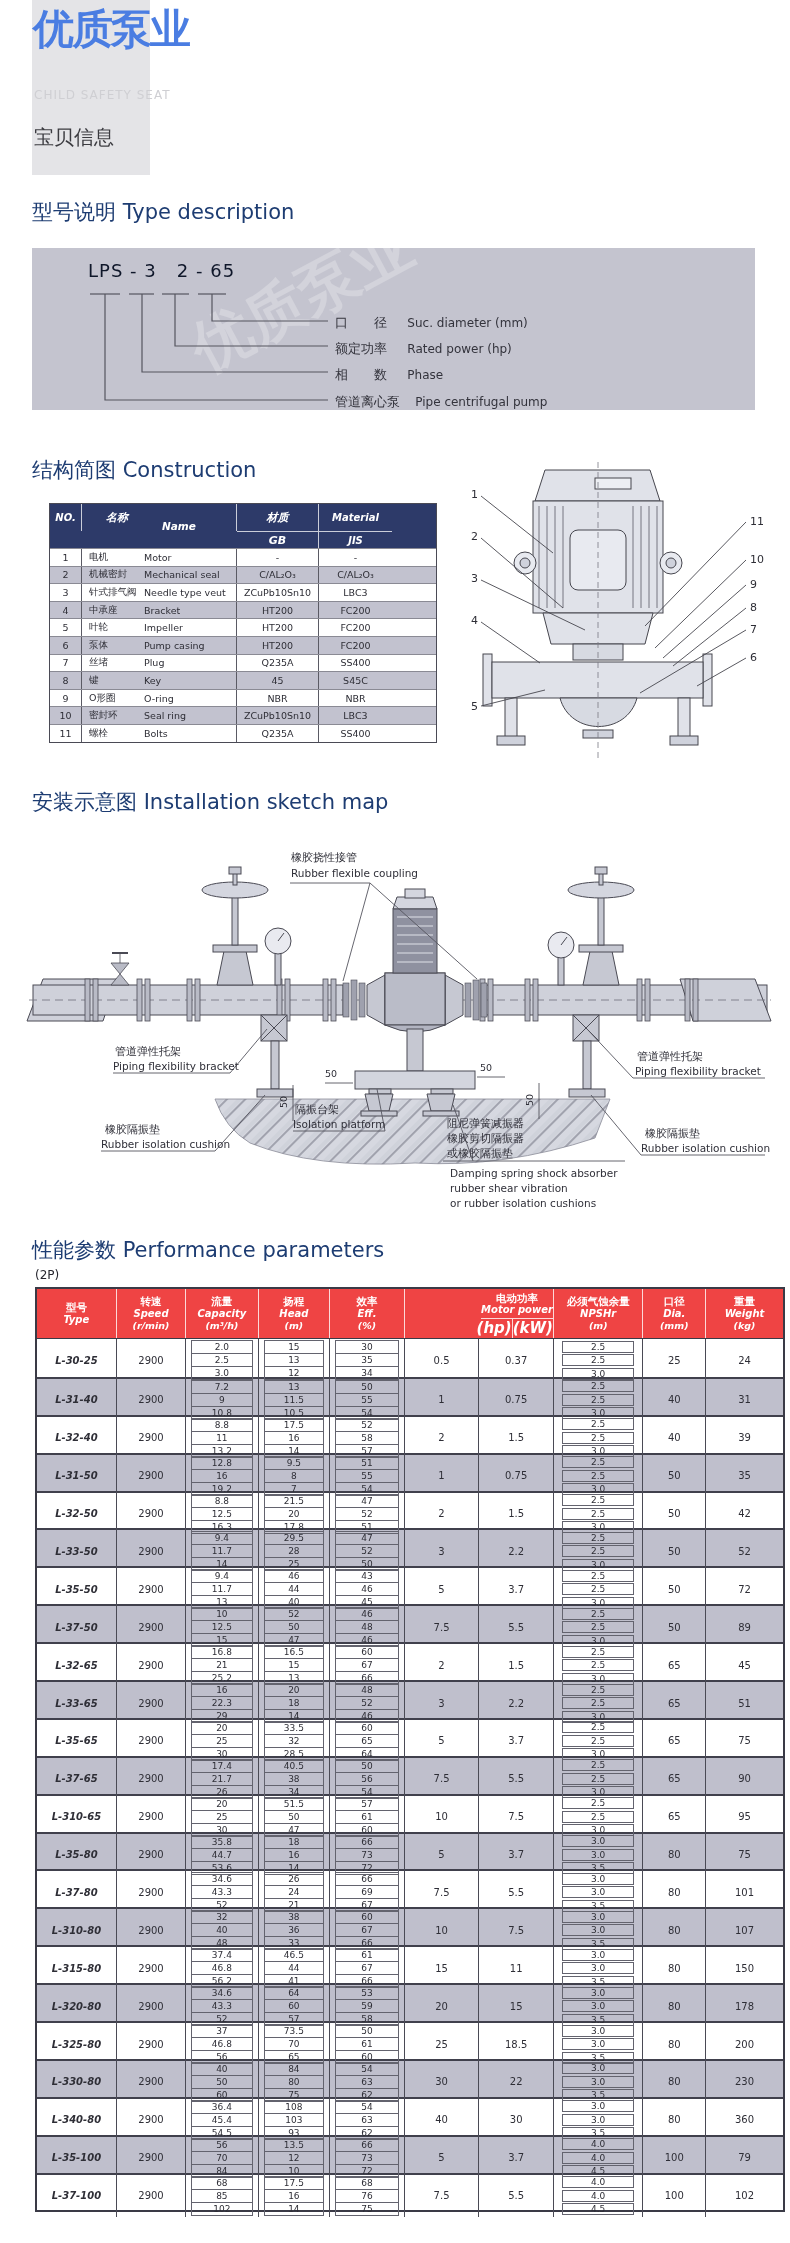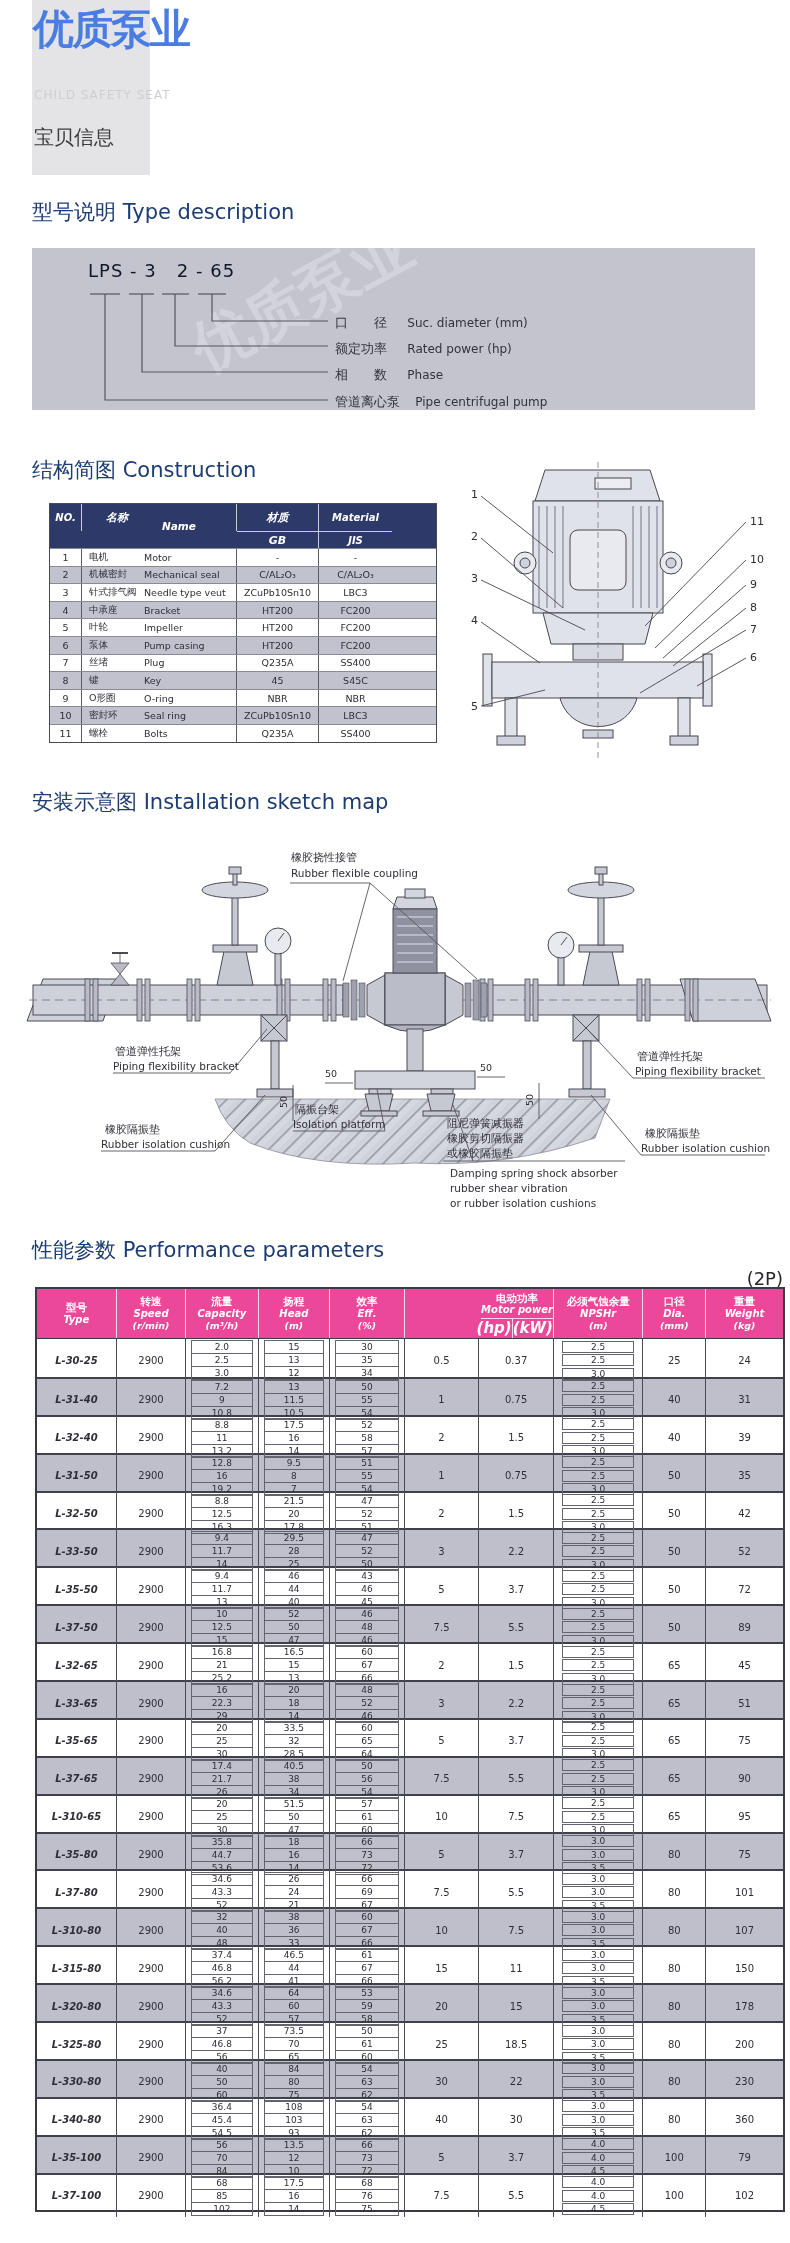--- a/index.html
+++ b/index.html
@@ -46,23 +46,23 @@
   .c-en{width:93px;border-right:1px solid #5a5a64;}
   .c-gb{width:82px;justify-content:center;}
   .c-jis{width:73px;justify-content:center;border-right:none;}
 
   
   .pump-svg{position:absolute;left:445px;top:458px;}
   .inst-svg{position:absolute;left:25px;top:833px;}
   svg text{font-family:"DejaVu Sans","Liberation Sans",sans-serif;}
 
   
-  .p-note{position:absolute;left:35px;top:1268px;width:748px;text-align:right;font-size:18px;color:#26262e;}
+  .p-note{position:absolute;left:35px;top:1268px;width:748px;text-align:left;font-size:12px;color:#26262e;}
   .p-table{position:absolute;left:35px;top:1287px;width:750px;border:2px solid #3a3a46;box-sizing:border-box;}
-  .p-header{display:grid;grid-template-columns:10.7% 9.3% 9.7% 9.6% 10% 20% 12% 8.4% 10.3%;background:#ec4899;color:#fff;height:50px;border-bottom:1.5px solid #3a3a46;box-sizing:border-box;}
+  .p-header{display:grid;grid-template-columns:10.7% 9.3% 9.7% 9.6% 10% 20% 12% 8.4% 10.3%;background:#ef4444;color:#fff;height:50px;border-bottom:1.5px solid #3a3a46;box-sizing:border-box;}
   .ph-cell{display:flex;flex-direction:column;align-items:center;justify-content:center;gap:1px;border-right:1px solid rgba(255,255,255,.8);box-sizing:border-box;line-height:1.15;}
   .ph-cell:last-child{border-right:none;}
   .ph-zh{font-size:10.5px;font-weight:700;}
   .ph-en{font-size:10px;font-weight:700;font-style:italic;}
   .ph-unit{font-size:9.5px;font-style:italic;font-weight:700;}
   .ph-power{display:flex;flex-direction:column;border-right:1px solid rgba(255,255,255,.8);box-sizing:border-box;align-items:flex-end;}
   .ph-power-top{flex:1.5;display:flex;flex-direction:column;align-items:center;justify-content:center;border-bottom:1px solid rgba(255,255,255,.8);line-height:1.15;}
   .ph-power-sub{flex:1;display:flex;}
   .ph-power-sub span{flex:1;display:flex;align-items:center;justify-content:center;font-size:15px;font-style:italic;font-weight:700;}
   .ph-power-sub span:first-child{border-right:1px solid rgba(255,255,255,.8);}

